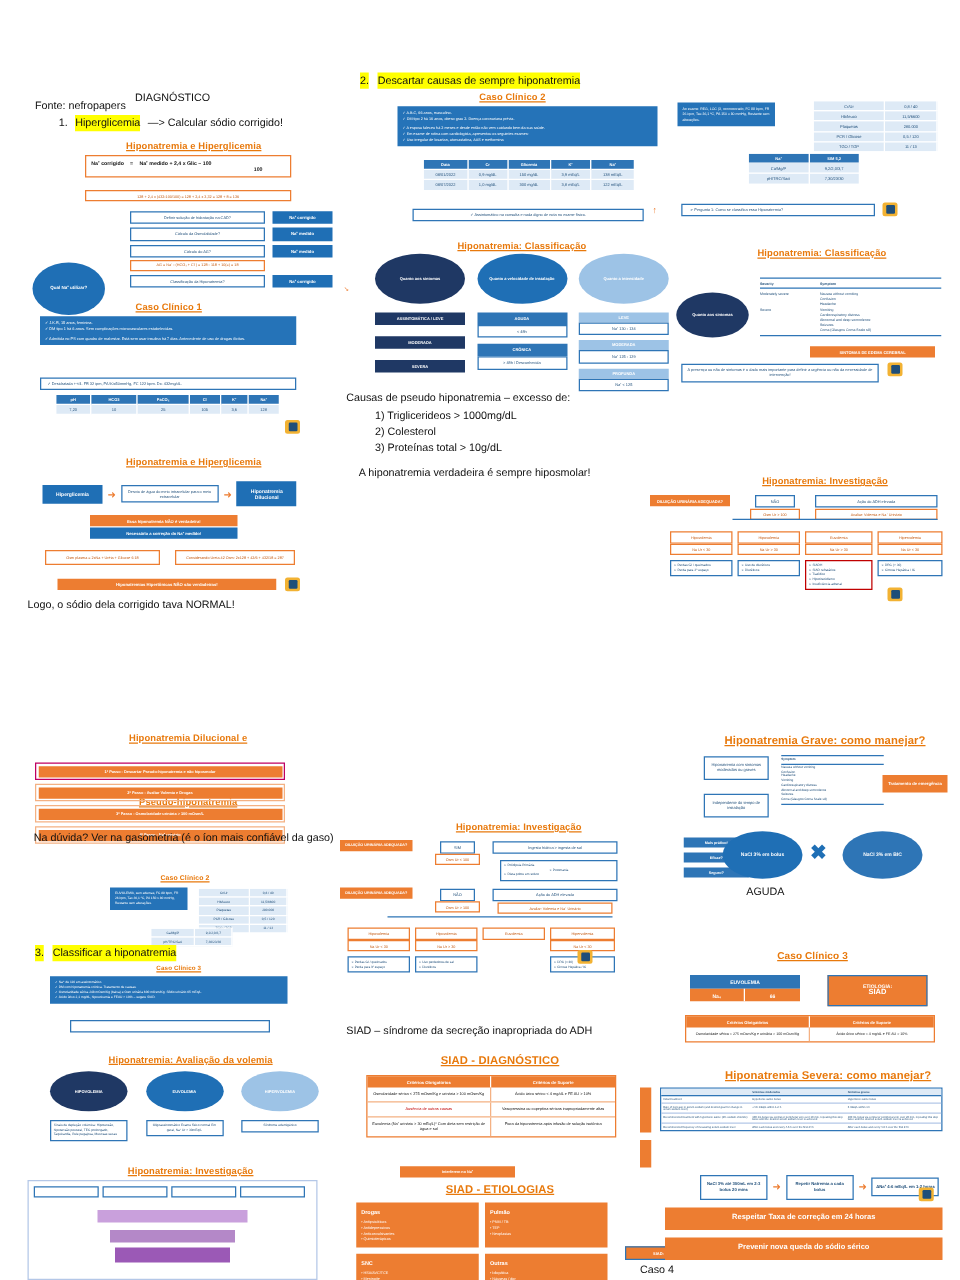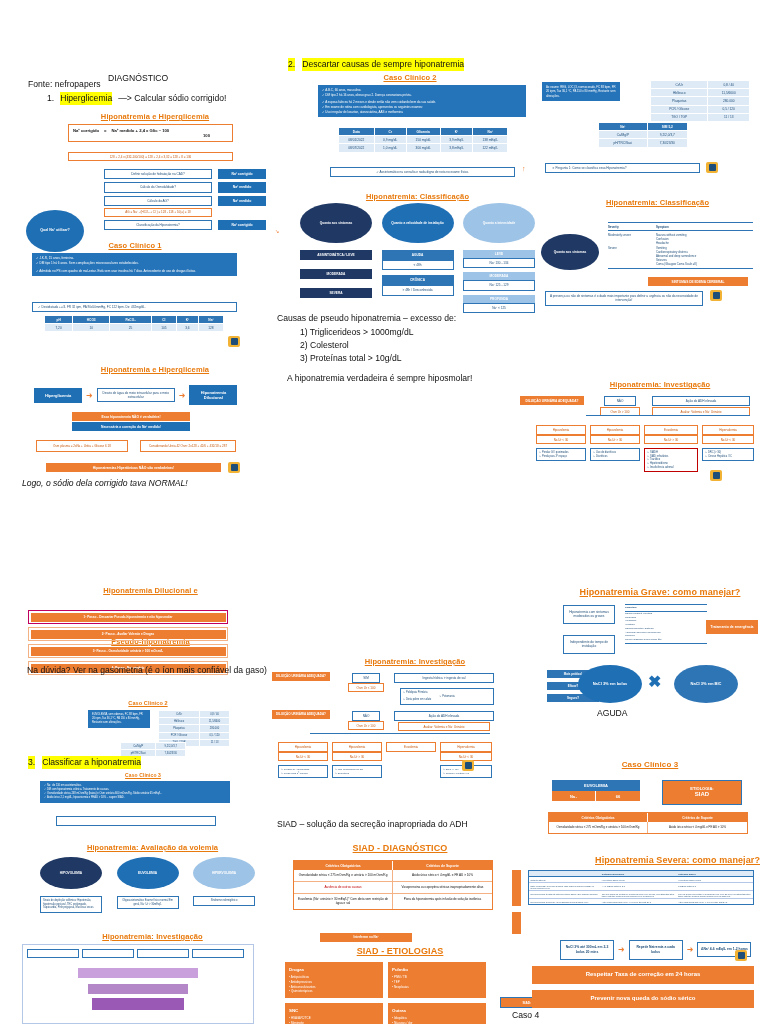--- a/index.html
+++ b/index.html
@@ -150,21 +150,21 @@
   <div class="abs or-box" style="left:72px; top:412px; width:118px; font-size:3.3px;">Essa hiponatremia NÃO é verdadeira!</div>
   <div class="abs blue-bar" style="left:72px; top:422px; width:118px; font-size:3.3px;">Necessária a correção do Na⁺ medido!</div>
 
   <div class="abs or-outline" style="left:36px; top:440px; width:92px; padding:3px;">Osm plasma = 2xNa + Uréia + Glicose                6            18</div>
   <div class="abs or-outline" style="left:140px; top:440px; width:96px; padding:3px;">Considerando Ureia 42   Osm: 2x128 + 42/6 + 432/18 = 287</div>
 
   <div class="abs or-box" style="left:46px; top:463px; width:175px; font-size:3.4px;">Hiponatremias Hipertônicas NÃO são verdadeiras!</div>
   <div class="abs logo" style="left:228px; top:462px;">
       <i></i>
     </div>
-  <div class="abs body-text" style="left:22px; top:477px;font-style:italic;">Logo, o sódio dela corrigido tava NORMAL!</div>
+  <div class="abs body-text" style="left:22px; top:477px;">Logo, o sódio dela corrigido tava NORMAL!</div>
 
   <div class="abs" style="left:288px; top:58px; display:flex; gap:7px; align-items:baseline;">
     <span class="body-text hl">2.</span>
     <span class="body-text hl">Descartar causas de sempre hiponatremia</span>
   </div>
   <div class="abs slide-title" style="left:350px; top:73px; width:120px;">Caso Clínico 2</div>
 
   <div class="abs blue-box" style="left:318px; top:85px; width:208px; font-size:3px;">
     <div>✓ <span>A.B.C, 66 anos, masculino.</span></div>
     <div>✓ <span>DM tipo 2 há 16 anos, obeso grau 2. Doença coronariana prévia.</span></div>
@@ -524,21 +524,21 @@
       <div class="wh-box" style="margin-top:4px; text-align:left; padding:2px; font-size:2.5px;">
         <div>➢ <span>DRC (&gt; 30)</span></div>
         <div>➢ <span>Cirrose Hepática / IC</span></div>
       </div>
     </div>
   </div>
   <div class="abs logo" style="left:462px; top:760px;">
       <i></i>
     </div>
 
-  <div class="abs body-text" style="left:277px; top:818px;">SIAD – solução da secreção inapropriada do ADH</div>
+  <div class="abs body-text" style="left:277px; top:818px;">SIAD – síndrome da secreção inapropriada do ADH</div>
   <div class="abs slide-title" style="left:330px; top:843px; width:140px; font-size:9px;">SIAD - DIAGNÓSTICO</div>
 
   <div class="abs" style="left:293px; top:860px; width:200px; border:.6px solid #ED7D31;">
     <div style="display:flex;">
       <div class="or-box" style="width:50%; font-size:3.4px; border-right:.6px solid #fff;">Critérios Obrigatórios</div>
       <div class="or-box" style="width:50%; font-size:3.4px;">Critérios de Suporte</div>
     </div>
     <div style="display:flex; border-bottom:.5px solid #F4B183;">
       <div style="width:50%; font-size:3.1px; text-align:center; padding:3px 2px; color:#111; border-right:.5px solid #F4B183; line-height:1.5;">Osmolaridade sérica &lt; 275 mOsm/Kg e urinária &gt; 100 mOsm/Kg</div>
       <div style="width:50%; font-size:3.1px; text-align:center; padding:3px 2px; color:#111; line-height:1.5;">Ácido úrico sérico &lt; 4 mg/dL e FE AU  &gt; 10%</div>
@@ -629,21 +629,21 @@
     <div style="display:flex;">
       <div class="or-box" style="width:50%; font-size:3.2px; border-right:.6px solid #fff;">Critérios Obrigatórios</div>
       <div class="or-box" style="width:50%; font-size:3.2px;">Critérios de Suporte</div>
     </div>
     <div style="display:flex;">
       <div style="width:50%; font-size:2.9px; text-align:center; padding:3px 2px; border-right:.5px solid #F4B183; line-height:1.5;">Osmolaridade sérica &lt; 275 mOsm/Kg e urinária &gt; 100 mOsm/Kg</div>
       <div style="width:50%; font-size:2.9px; text-align:center; padding:3px 2px; line-height:1.5;">Ácido úrico sérico &lt; 4 mg/dL e FE AU  &gt; 10%</div>
     </div>
   </div>
 
-  <div class="abs slide-title" style="left:565px; top:855px; width:195px; font-size:9px;text-align:right;">Hiponatremia Severa: como manejar?</div>
+  <div class="abs slide-title" style="left:565px; top:855px; width:195px; font-size:9px;">Hiponatremia Severa: como manejar?</div>
   <div class="abs orange-tab" style="left:512px; top:870px; height:36px;"></div>
   <div class="abs orange-tab" style="left:512px; top:912px; height:22px;"></div>
 
   <div class="abs" style="left:528px; top:870px; width:226px; border:.6px solid #2E75B6; background:#fff; font-size:2.2px; color:#1F4E79;">
     <div style="display:flex; background:#DEEAF6; font-weight:bold; border-bottom:.5px solid #2E75B6;">
       <div style="width:72px; padding:1.5px;"></div>
       <div style="width:77px; padding:1.5px;">Sintomas moderados</div>
       <div style="width:77px; padding:1.5px;">Sintomas graves</div>
     </div>
     <div style="display:flex; border-bottom:.4px solid #B4C7E7;">

